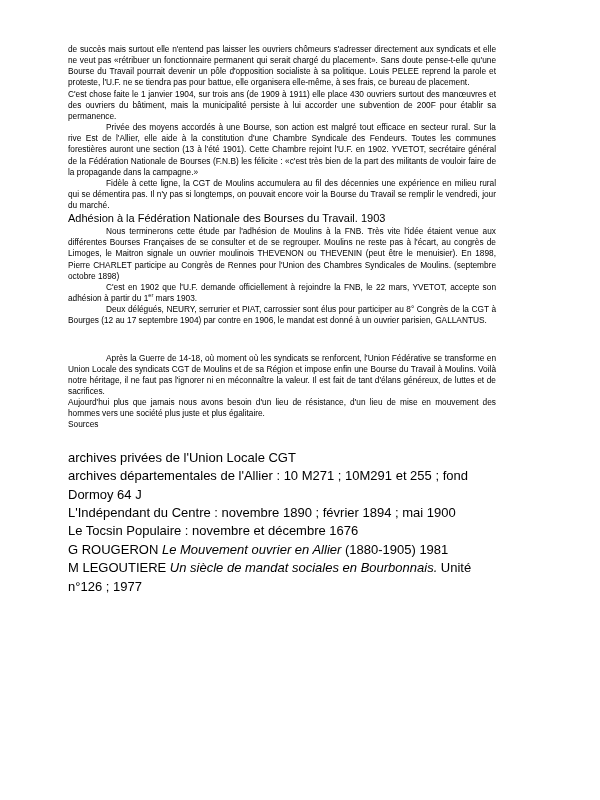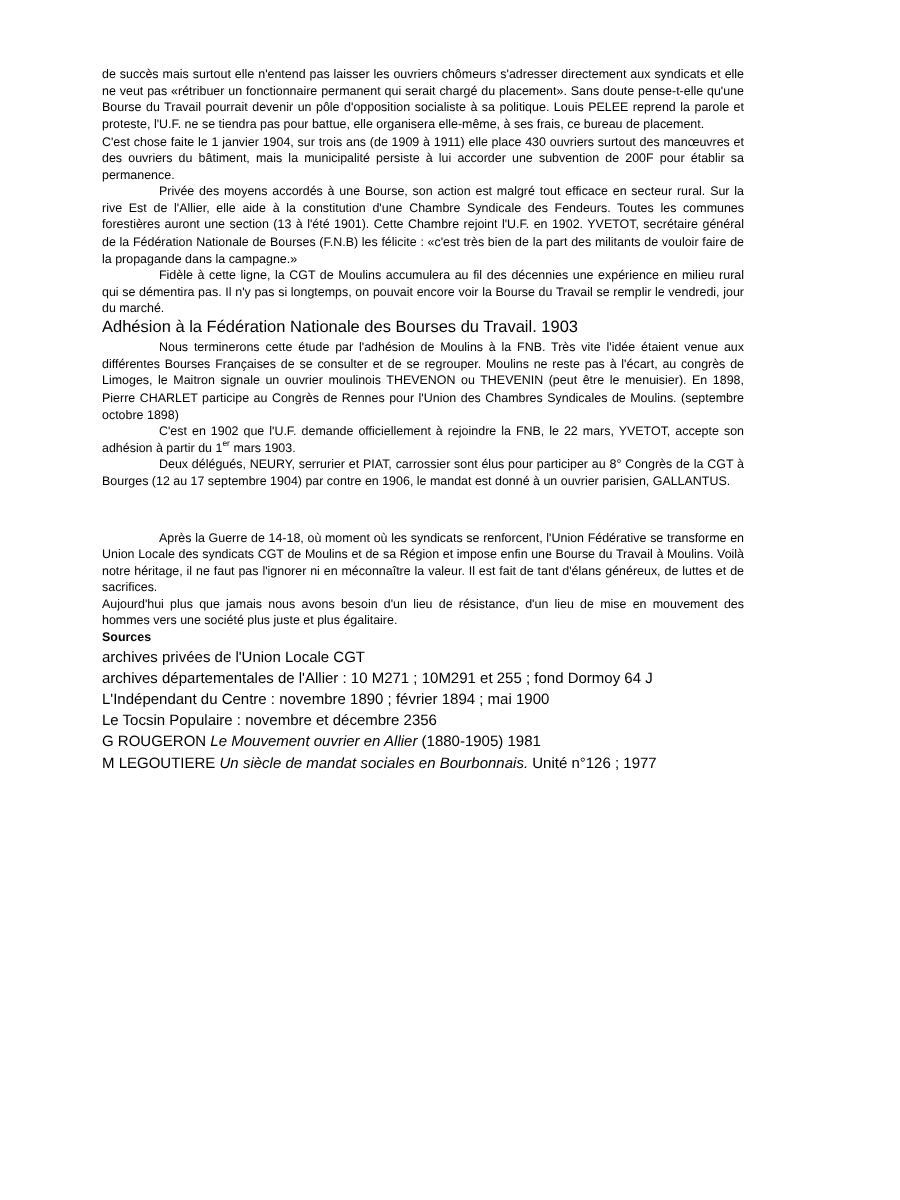--- a/index.html
+++ b/index.html
@@ -37,29 +37,29 @@
     margin-top: 17px;
   }
   .heading {
     font-weight: normal;
     text-align: center;
     margin-top: 16px;
     margin-bottom: 12px;
     font-size: 11px;
   }
   .sources-title {
-    font-weight: bold;
+    font-weight: normal;
     font-size: 8.3px;
     margin-top: 20px;
   }
   .sources-list {
-    font-size: 10px;
+    font-size: 13px;
     line-height: 1.42;
     text-align: left;
-    margin-top: 1px;
+    margin-top: 18px;
   }
   .sources-list div {
     text-align: left;
   }
   i {
     font-style: italic;
   }
   sup {
     font-size: 68%;
     vertical-align: super;
@@ -83,19 +83,19 @@
     <p class="para indent">C'est en 1902 que l'U.F. demande officiellement à rejoindre la FNB, le 22 mars, YVETOT, accepte son adhésion à partir du 1<sup>er</sup> mars 1903.</p>
     <p class="para indent">Deux délégués, NEURY, serrurier et PIAT, carrossier sont élus pour participer au 8° Congrès de la CGT à Bourges (12 au 17 septembre 1904) par contre en 1906, le mandat est donné à un ouvrier parisien, GALLANTUS.</p>
     <p class="para indent gap-before-lg" style="margin-top:26px;">Après la Guerre de 14-18, où moment où les syndicats se renforcent, l'Union Fédérative se transforme en Union Locale des syndicats CGT de Moulins et de sa Région et impose enfin une Bourse du Travail à Moulins. Voilà notre héritage, il ne faut pas l'ignorer ni en méconnaître la valeur. Il est fait de tant d'élans généreux, de luttes et de sacrifices.</p>
     <p class="para">Aujourd'hui plus que jamais nous avons besoin d'un lieu de résistance, d'un lieu de mise en mouvement des hommes vers une société plus juste et plus égalitaire.</p>
 
     <p class="sources-title">Sources</p>
     <div class="sources-list">
       <div>archives privées de l'Union Locale CGT</div>
       <div>archives départementales de l'Allier : 10 M271 ; 10M291 et 255 ; fond Dormoy 64 J</div>
       <div>L'Indépendant du Centre : novembre 1890 ; février 1894 ; mai 1900</div>
-      <div>Le Tocsin Populaire : novembre et décembre 2356</div>
+      <div>Le Tocsin Populaire : novembre et décembre 1676</div>
       <div>G ROUGERON <i>Le Mouvement ouvrier en Allier</i> (1880-1905) 1981</div>
       <div>M LEGOUTIERE <i>Un siècle de mandat sociales en Bourbonnais.</i> Unité n°126 ; 1977</div>
     </div>
 
   </div>
 </div>
 
 </body></html>

